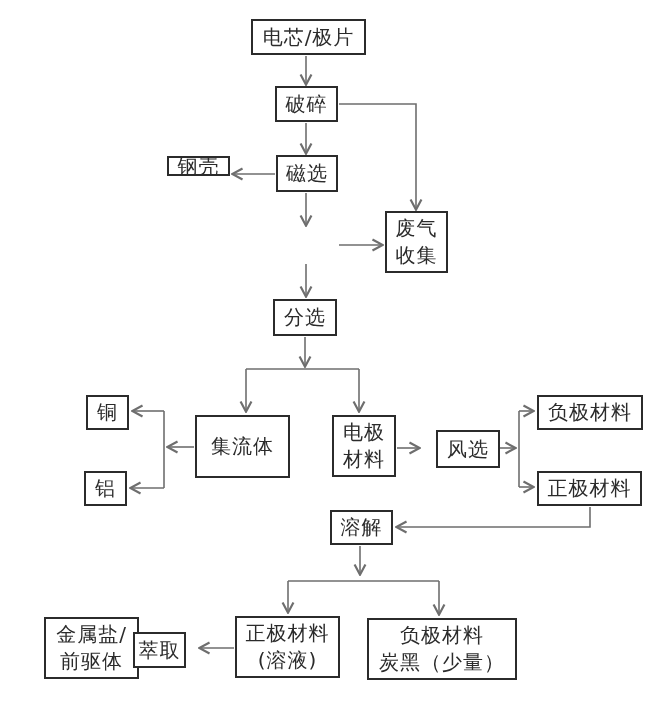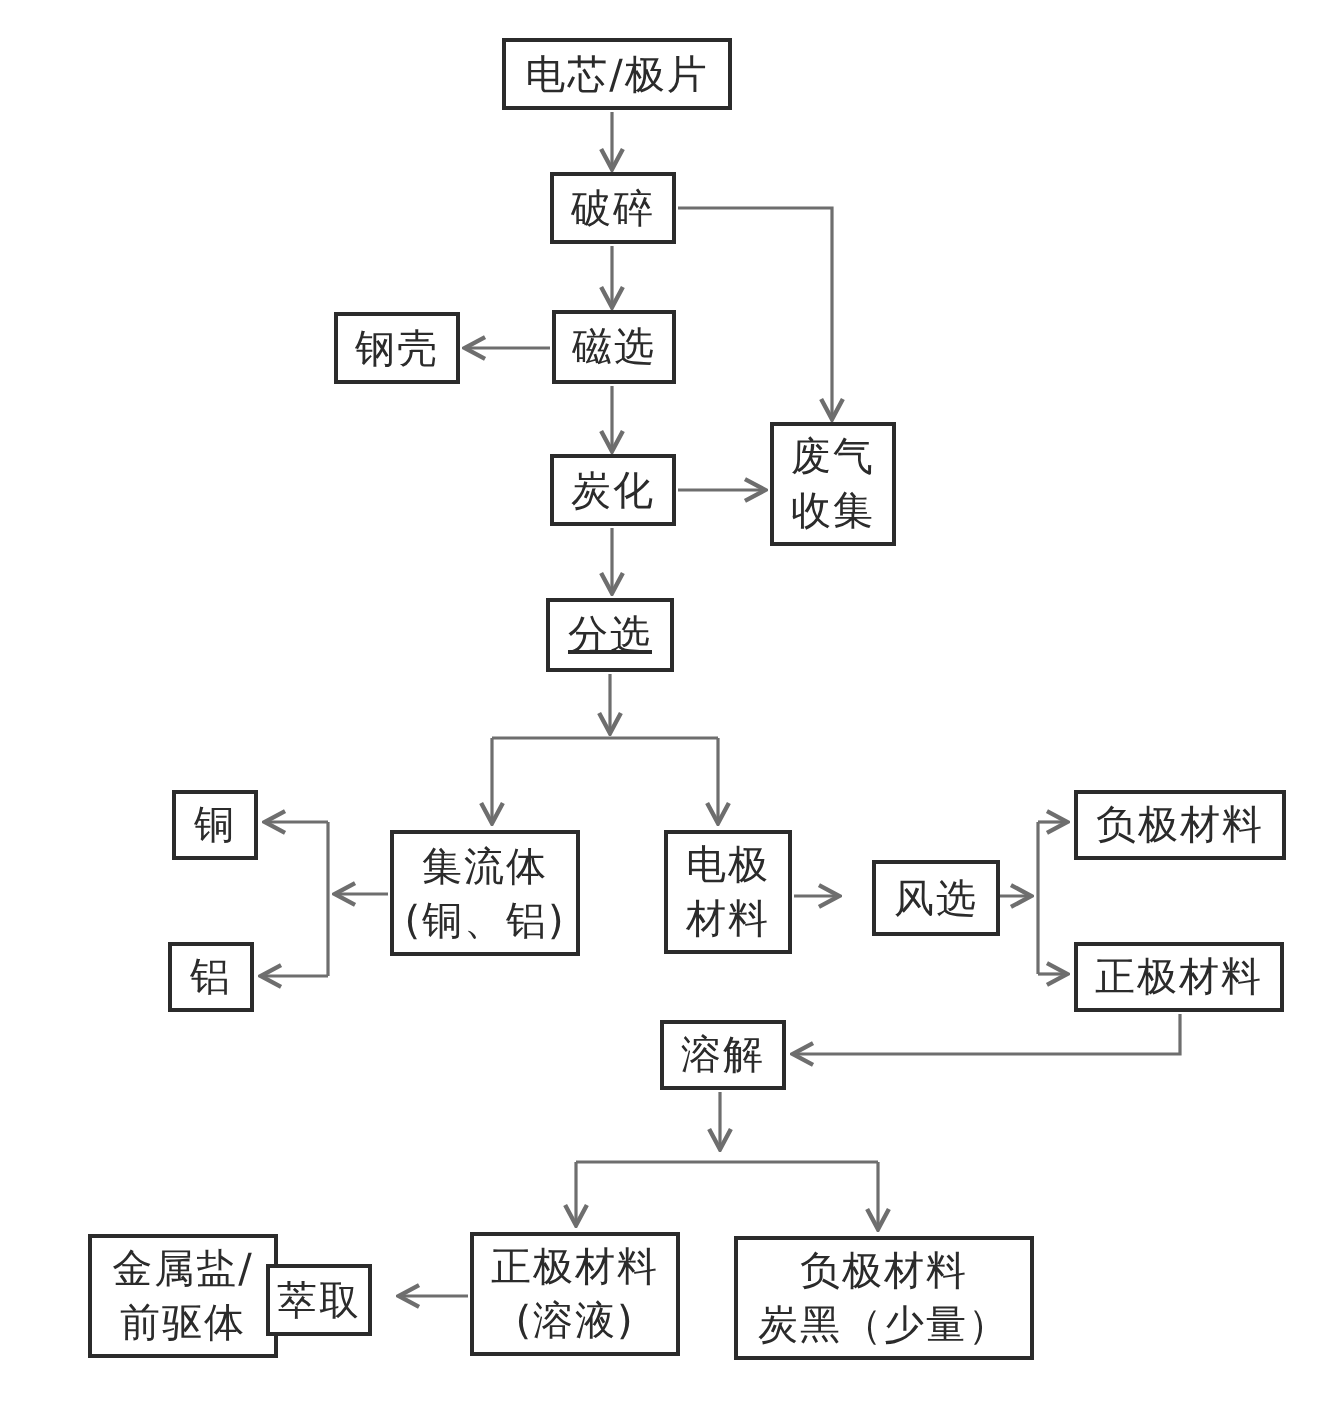--- a/index.html
+++ b/index.html
@@ -36,25 +36,25 @@
     font-size: 20px;
     line-height: 27px;
     white-space: nowrap;
     letter-spacing: 1px;
   }
   .node span { display: block; }
 
   
   #n-cell        { left: 251px; top:  19px; width: 115px; height: 36px; }
   #n-crush       { left: 275px; top:  86px; width:  63px; height: 36px; }
-  #n-steel       { left: 167px; top: 156px; width:  63px; height: 36px; }
+  #n-steel       { left: 167px; top: 156px; width:  63px; height: 20px; }
   #n-magnetic    { left: 276px; top: 155px; width:  62px; height: 37px; text-align: center; }
   #n-carbonize   { left: 275px; top: 227px; width:  63px; height: 36px; }
   #n-wastegas    { left: 385px; top: 211px; width:  63px; height: 62px; }
-  #n-sorting     { left: 273px; top: 299px; width:  64px; height: 37px; text-decoration: underline; }
+  #n-sorting     { left: 273px; top: 299px; width:  64px; height: 37px; }
   #n-copper      { left:  86px; top: 395px; width:  43px; height: 35px; }
   #n-aluminum    { left:  84px; top: 471px; width:  43px; height: 35px; }
   #n-collector   { left: 195px; top: 415px; width:  95px; height: 63px; text-align: right; }
   #n-electrode   { left: 332px; top: 415px; width:  64px; height: 62px; }
   #n-airsep      { left: 436px; top: 430px; width:  64px; height: 38px; }
   #n-anode       { left: 537px; top: 395px; width: 106px; height: 35px; }
   #n-cathode     { left: 537px; top: 471px; width: 105px; height: 35px; }
   #n-dissolve    { left: 330px; top: 510px; width:  63px; height: 35px; }
   #n-metalsalt   { left:   4px; top: 617px; width:  95px; height: 62px; margin-left: 40px; }
   #n-extract     { left: 133px; top: 632px; width:  53px; height: 36px; }
@@ -123,44 +123,40 @@
   </div>
 
   <div class="node" id="n-steel">
     <span>钢壳</span>
   </div>
 
   <div class="node" id="n-magnetic">
     <span>磁选</span>
   </div>
 
-  <div class="node" id="n-carbonize">
-    <span>炭化</span>
-  </div>
 
   <div class="node" id="n-wastegas">
     <span>废气</span>
     <span>收集</span>
   </div>
 
   <div class="node" id="n-sorting">
     <span>分选</span>
   </div>
 
   <div class="node" id="n-copper">
     <span>铜</span>
   </div>
 
   <div class="node" id="n-aluminum">
     <span>铝</span>
   </div>
 
   <div class="node" id="n-collector">
     <span>集流体</span>
-    <span>(铜、铝)</span>
   </div>
 
   <div class="node" id="n-electrode">
     <span>电极</span>
     <span>材料</span>
   </div>
 
   <div class="node" id="n-airsep">
     <span>风选</span>
   </div>

